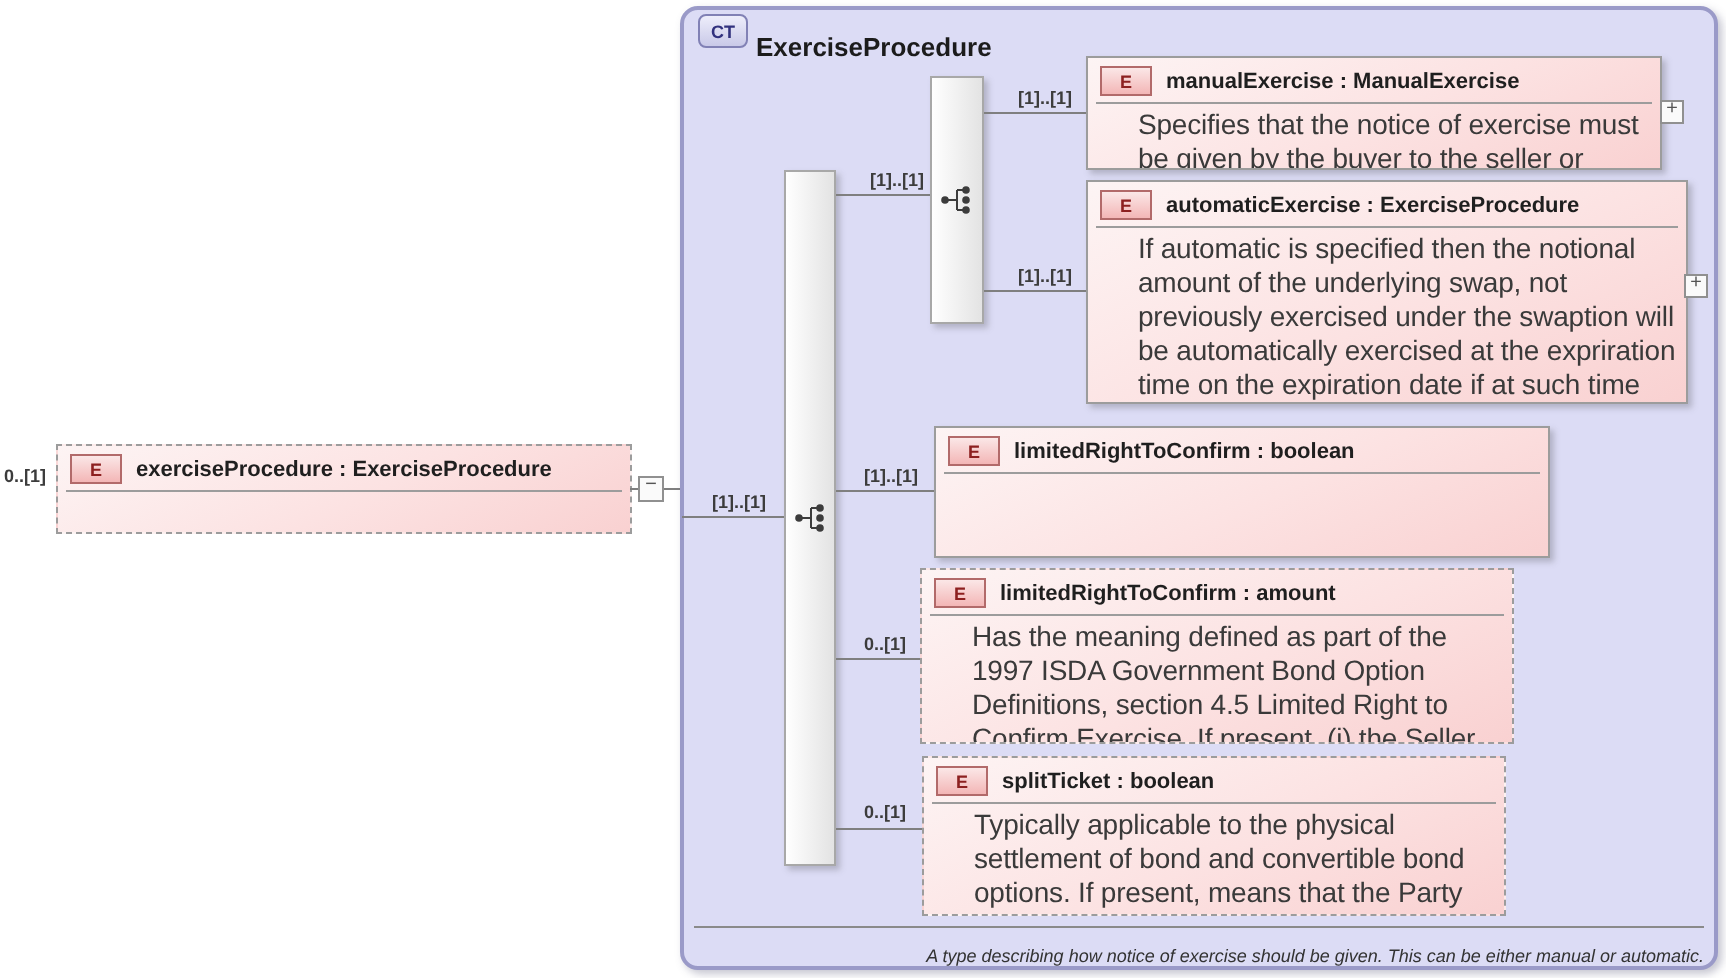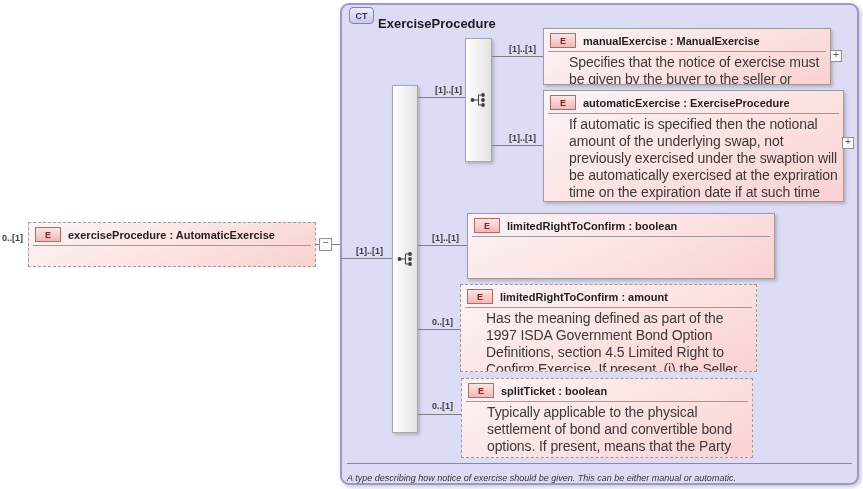--- a/index.html
+++ b/index.html
@@ -15,21 +15,21 @@
   }
   .badge-ct{
     position:absolute;left:349px;top:7px;width:23px;height:15px;
     border:1px solid #8181b5;border-radius:4px;
     background:linear-gradient(#eeeefb,#c9c9e8);
     color:#32327e;font-size:9px;font-weight:bold;
     display:flex;align-items:center;justify-content:center;
   }
   .panel-title{position:absolute;left:378px;top:16px;font-size:13px;font-weight:bold;color:#1c1c1c;}
   .panel-footer-sep{position:absolute;left:347px;top:463px;width:505px;height:1px;background:#8a8a8a;}
-  .panel-footer{position:absolute;left:347px;top:473px;width:505px;font-size:9px;font-style:italic;color:#333;}
+  .panel-footer{position:absolute;left:347px;top:473px;width:505px;font-size:9px;font-style:italic;color:#333;text-align:right;}
   
   .bar{
     position:absolute;border:1px solid #a8a8a8;box-sizing:border-box;
     background:linear-gradient(to right,#ffffff,#e3e3e3);
     box-shadow:2px 2px 3px rgba(100,100,110,.35);
     display:flex;align-items:center;justify-content:center;
   }
   .bar-seq{left:392px;top:85px;width:26px;height:348px;}
   .bar-choice{left:465px;top:38px;width:27px;height:124px;}
   
@@ -88,21 +88,21 @@
 </head>
 <body>
 
 <div class="canvas">
 
   <span class="card c-root-out">0..[1]</span>
 
   <div class="ebox dashed b-root">
     <div class="ebox-header">
       <span class="e-icon">E</span>
-      <span class="ebox-title">exerciseProcedure : AutomaticExercise</span>
+      <span class="ebox-title">exerciseProcedure : ExerciseProcedure</span>
     </div>
     <div class="ebox-sep"></div>
   </div>
 
   <div class="hline l-out1"></div>
   <div class="toggle t-collapse">−</div>
   <div class="hline l-out2"></div>
 
   <div class="panel"></div>
   <span class="badge-ct">CT</span>

